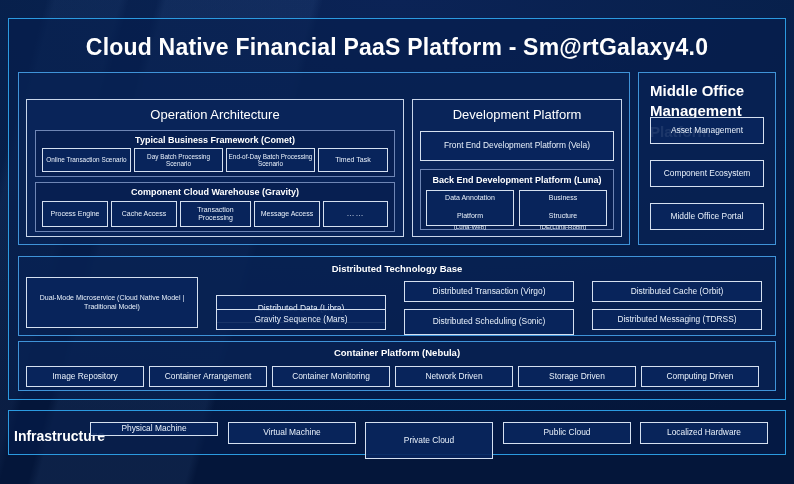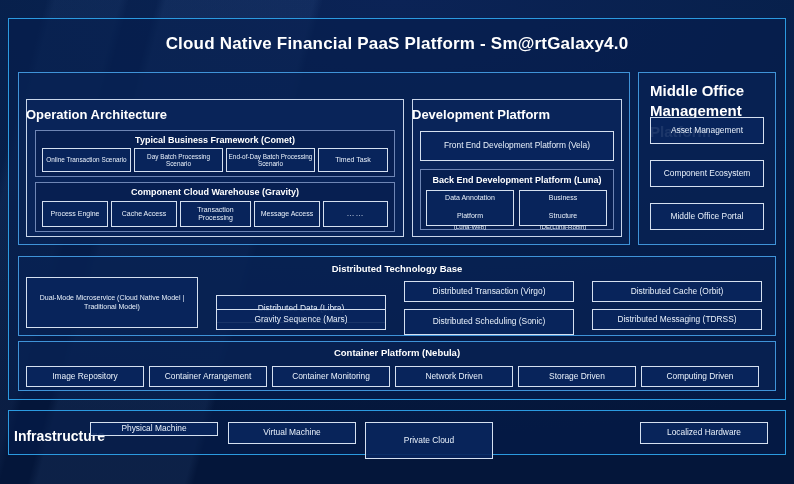--- a/index.html
+++ b/index.html
@@ -70,39 +70,39 @@
     text-align: center;
     color: #e9f1fb;
     line-height: 1.15;
   }
 
   
   .main-title {
     position: absolute;
     left: 0; right: 0;
     text-align: center;
-    font-size: 17px;
+    font-size: 23px;
     font-weight: bold;
     color: #ffffff;
     letter-spacing: 0.2px;
   }
   .band-title {
     position: absolute;
     left: 0; right: 0;
     text-align: center;
     font-size: 9.5px;
     font-weight: bold;
     color: #ffffff;
   }
   .section-title {
     position: absolute;
     left: 0; right: 0;
-    text-align: left;
+    text-align: center;
     font-size: 13px;
-    font-weight: bold;
+    font-weight: normal;
     color: #ffffff;
   }
   .sub-title {
     position: absolute;
     left: 0; right: 0;
     text-align: center;
     font-size: 9px;
     font-weight: bold;
     color: #ffffff;
   }
@@ -210,15 +210,16 @@
   <div class="leaf-box t85" style="left:395px; top:366px; width:118px; height:21px;">Network Driven</div>
   <div class="leaf-box t85" style="left:518px; top:366px; width:118px; height:21px;">Storage Driven</div>
   <div class="leaf-box t85" style="left:641px; top:366px; width:118px; height:21px;">Computing Driven</div>
 
   <div class="outer-frame" style="left:8px; top:410px; width:778px; height:45px;"></div>
   <div class="infra-label" style="left:14px; top:428px;">Infrastructure</div>
 
   <div class="leaf-box t85" style="left:90px; top:422px; width:128px; height:14px;">Physical Machine</div>
   <div class="leaf-box t85" style="left:228px; top:422px; width:128px; height:22px;">Virtual Machine</div>
   <div class="leaf-box t85" style="left:365px; top:422px; width:128px; height:37px;">Private Cloud</div>
+  <div class="leaf-box t85" style="left:503px; top:422px; width:128px; height:22px;">Public Cloud</div>
   <div class="leaf-box t85" style="left:640px; top:422px; width:128px; height:22px;">Localized Hardware</div>
 
 </div>
 
 </body></html>

